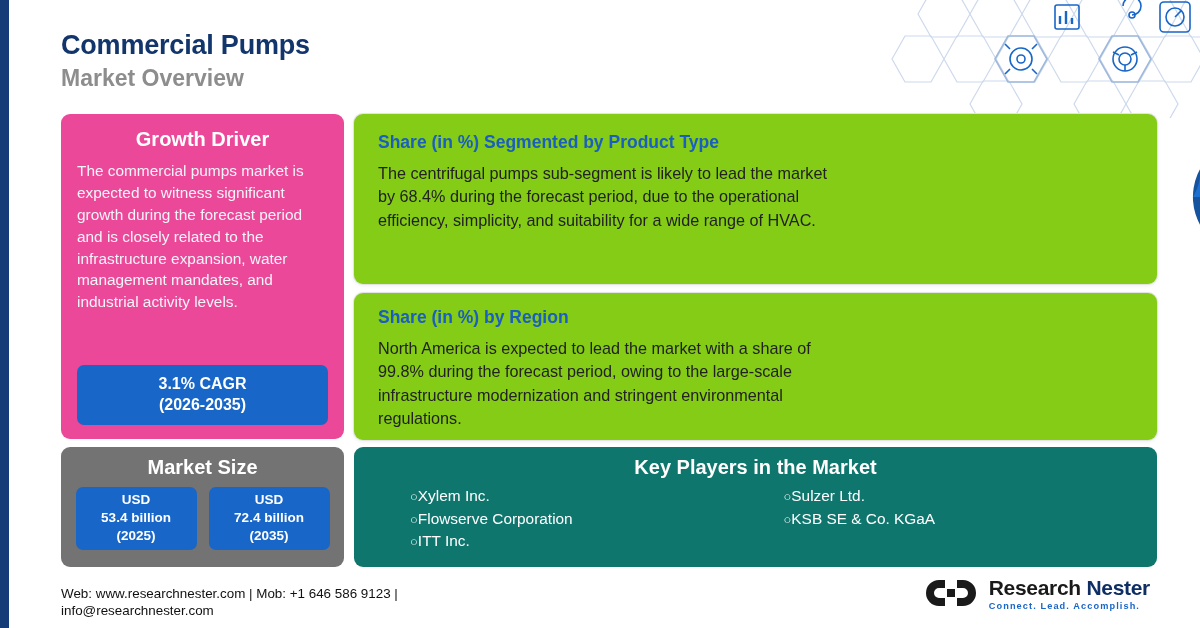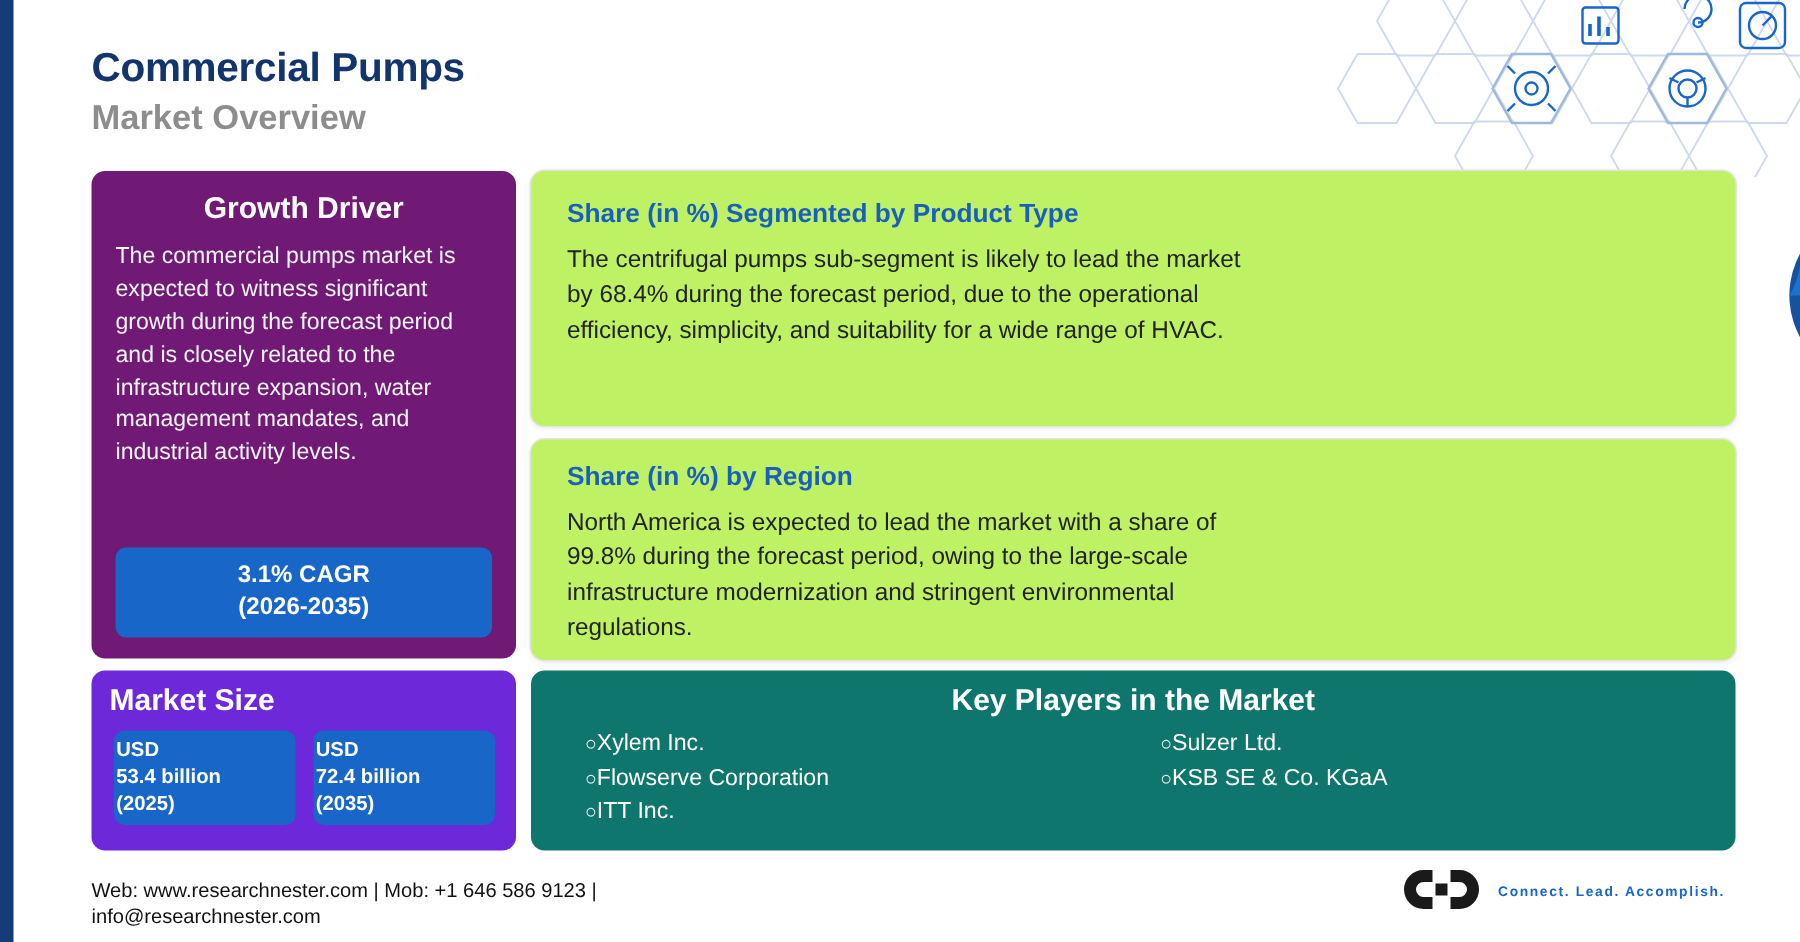--- a/index.html
+++ b/index.html
@@ -22,45 +22,45 @@
     font-size: 27px; font-weight: bold; color: #12356c; letter-spacing: -0.2px;
   }
   .title-2 {
     font-size: 23px; font-weight: bold; color: #8d8d8d; margin-top: 4px;
   }
   
   .hexart { position: absolute; right: 0; top: 0; width: 330px; height: 118px; opacity: 1; }
   
   .growth {
     position: absolute; left: 52px; top: 114px; width: 283px; height: 325px;
-    background: #701a75; border-radius: 9px; padding: 14px 16px 12px;
+    background: #ec4899; border-radius: 9px; padding: 14px 16px 12px;
     color: #fff;
   }
   .growth h3 { font-size: 20px; text-align: center; font-weight: bold; margin-bottom: 9px; }
   .growth p { font-size: 15.4px; line-height: 1.42; color: #f2f4f8; }
   .cagr {
     position: absolute; left: 16px; right: 16px; bottom: 14px;
     background: #1866c8; border-radius: 7px; padding: 9px 16px;
     text-align: center; font-weight: bold; font-size: 16px; line-height: 1.3;
   }
   
   .msize {
     position: absolute; left: 52px; top: 447px; width: 283px; height: 120px;
-    background: #6d28d9; border-radius: 9px; padding: 9px 12px;
-    color: #fff; text-align: left;
+    background: #737373; border-radius: 9px; padding: 9px 12px;
+    color: #fff; text-align: center;
   }
   .msize h3 { font-size: 20px; font-weight: bold; margin-bottom: 8px; }
   .msize-row { display: flex; gap: 12px; justify-content: center; }
   .msize-box {
     background: #1866c8; border-radius: 7px; width: 121px; padding: 4px 2px;
     font-size: 13.5px; font-weight: bold; line-height: 1.35;
   }
   
   .card {
-    position: absolute; background: #bef264; border-radius: 9px;
+    position: absolute; background: #84cc16; border-radius: 9px;
     box-shadow: 0 0 0 1px #e4e4e4, 0 1px 4px rgba(0,0,0,0.10);
   }
   #card-product { left: 345px; top: 114px; width: 803px; height: 170px; }
   #card-region  { left: 345px; top: 293px; width: 803px; height: 147px; }
   .card-head {
     font-size: 17.5px; font-weight: bold; color: #1a5fbd;
     margin: 18px 0 9px 24px;
   }
   .card-body {
     font-size: 16.2px; color: #222; line-height: 1.44; margin-left: 24px;
@@ -70,21 +70,21 @@
   
   .pie-wrap { position: absolute; }
   #pie-product { left: 835px; top: 18px; }
   #pie-region  { left: 845px; top: 12px; }
   
   .players {
     position: absolute; left: 345px; top: 447px; width: 803px; height: 120px;
     background: #0f766e; border-radius: 9px; color: #fff; padding: 9px 0 0;
   }
   .players h3 { font-size: 20px; font-weight: bold; text-align: center; margin-bottom: 6px; }
-  .players-cols { display: flex; padding-left: 36px; }
+  .players-cols { display: flex; padding-left: 56px; }
   .players-col { width: 50%; }
   .player-li { font-size: 15.4px; line-height: 1.47; }
   .player-li .bullet { font-size: 13px; }
   
   .footer {
     position: absolute; left: 52px; bottom: 8px; font-size: 13.4px; color: #111;
     line-height: 1.32;
   }
   .brand { position: absolute; right: 50px; bottom: 16px; display: flex; align-items: center; }
   .brand-txt { margin-left: 9px; }
@@ -228,17 +228,18 @@
     <div>info@researchnester.com</div>
   </div>
 
   <div class="brand">
     <svg width="58" height="38" viewBox="0 0 58 38" xmlns="http://www.w3.org/2000/svg">
       <path d="M4 19 a13 13 0 0 1 13 -13 h6 v8 h-6 a5 5 0 0 0 0 10 h6 v8 h-6 A13 13 0 0 1 4 19 Z" fill="#1a1a1a"></path>
       <path d="M54 19 a13 13 0 0 0 -13 -13 h-6 v8 h6 a5 5 0 0 1 0 10 h-6 v8 h6 A13 13 0 0 0 54 19 Z" fill="#1a1a1a"></path>
       <rect x="25" y="15" width="8" height="8" fill="#1a1a1a"></rect>
     </svg>
     <div class="brand-txt">
+      <div class="brand-name"><span>Research </span><span class="b2">Nester</span></div>
       <div class="brand-tag">Connect. Lead. Accomplish.</div>
     </div>
   </div>
 
 </div>
 
 </body></html>

